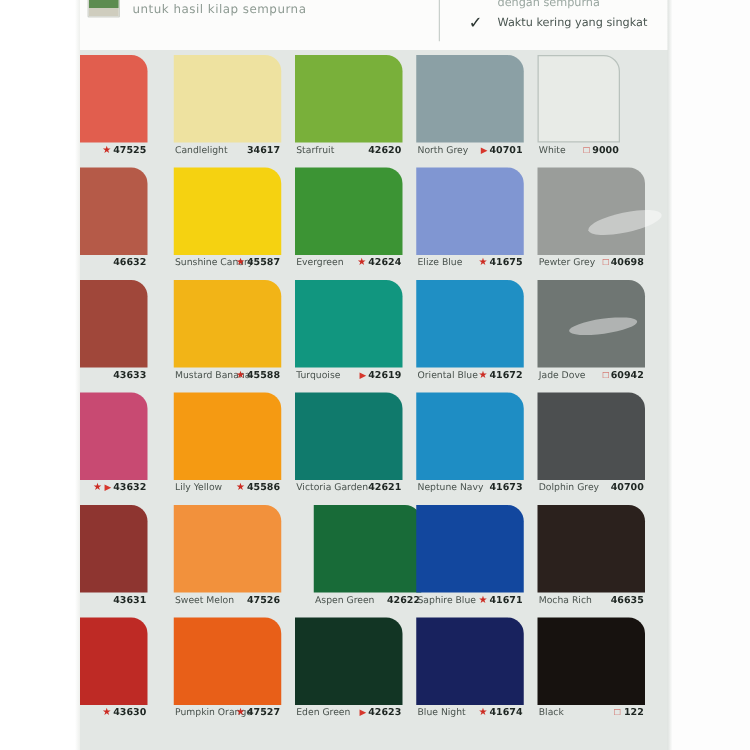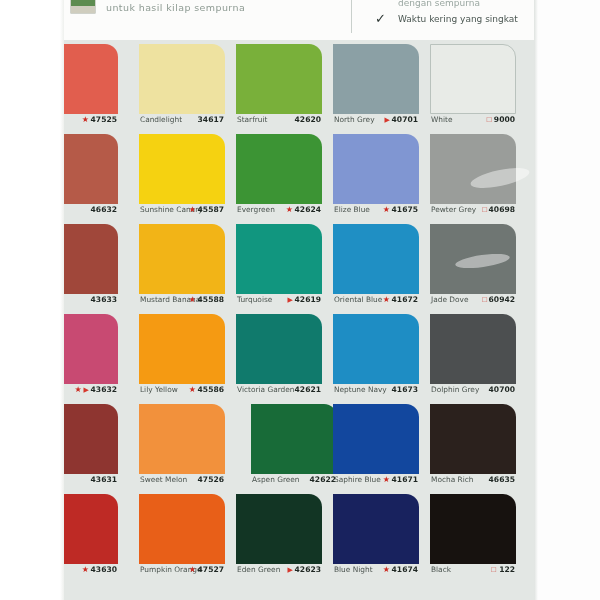--- a/index.html
+++ b/index.html
@@ -191,21 +191,21 @@
           </div>
         </div>
         <div class="cell" style="left: 270px; width: 86px;">
           <div class="chip" style="background: rgb(139, 160, 165);"></div>
           <div class="meta">
             <span class="cname">North Grey</span>
             <span class="ccode">40701</span>
             <span class="marks" style="right: 27px;"><span class="mk-tri" style="margin-right: 2px;">▶</span></span>
           </div>
         </div>
-        <div class="cell" style="left: 367px; width: 86px; text-align: center;">
+        <div class="cell" style="left: 367px; width: 66px; text-align: center;">
           <div class="chip outlined" style="background: rgb(232, 235, 231);"></div>
           <div class="meta">
             <span class="cname">White</span>
             <span class="ccode">9000</span>
             <span class="marks" style="right: 22.4px;"><span class="mk-sq" style="margin-right: 2px;">□</span></span>
           </div>
         </div>
       </div>
       <div class="row">
         <div class="cell" style="left: -15px; width: 70px;">

